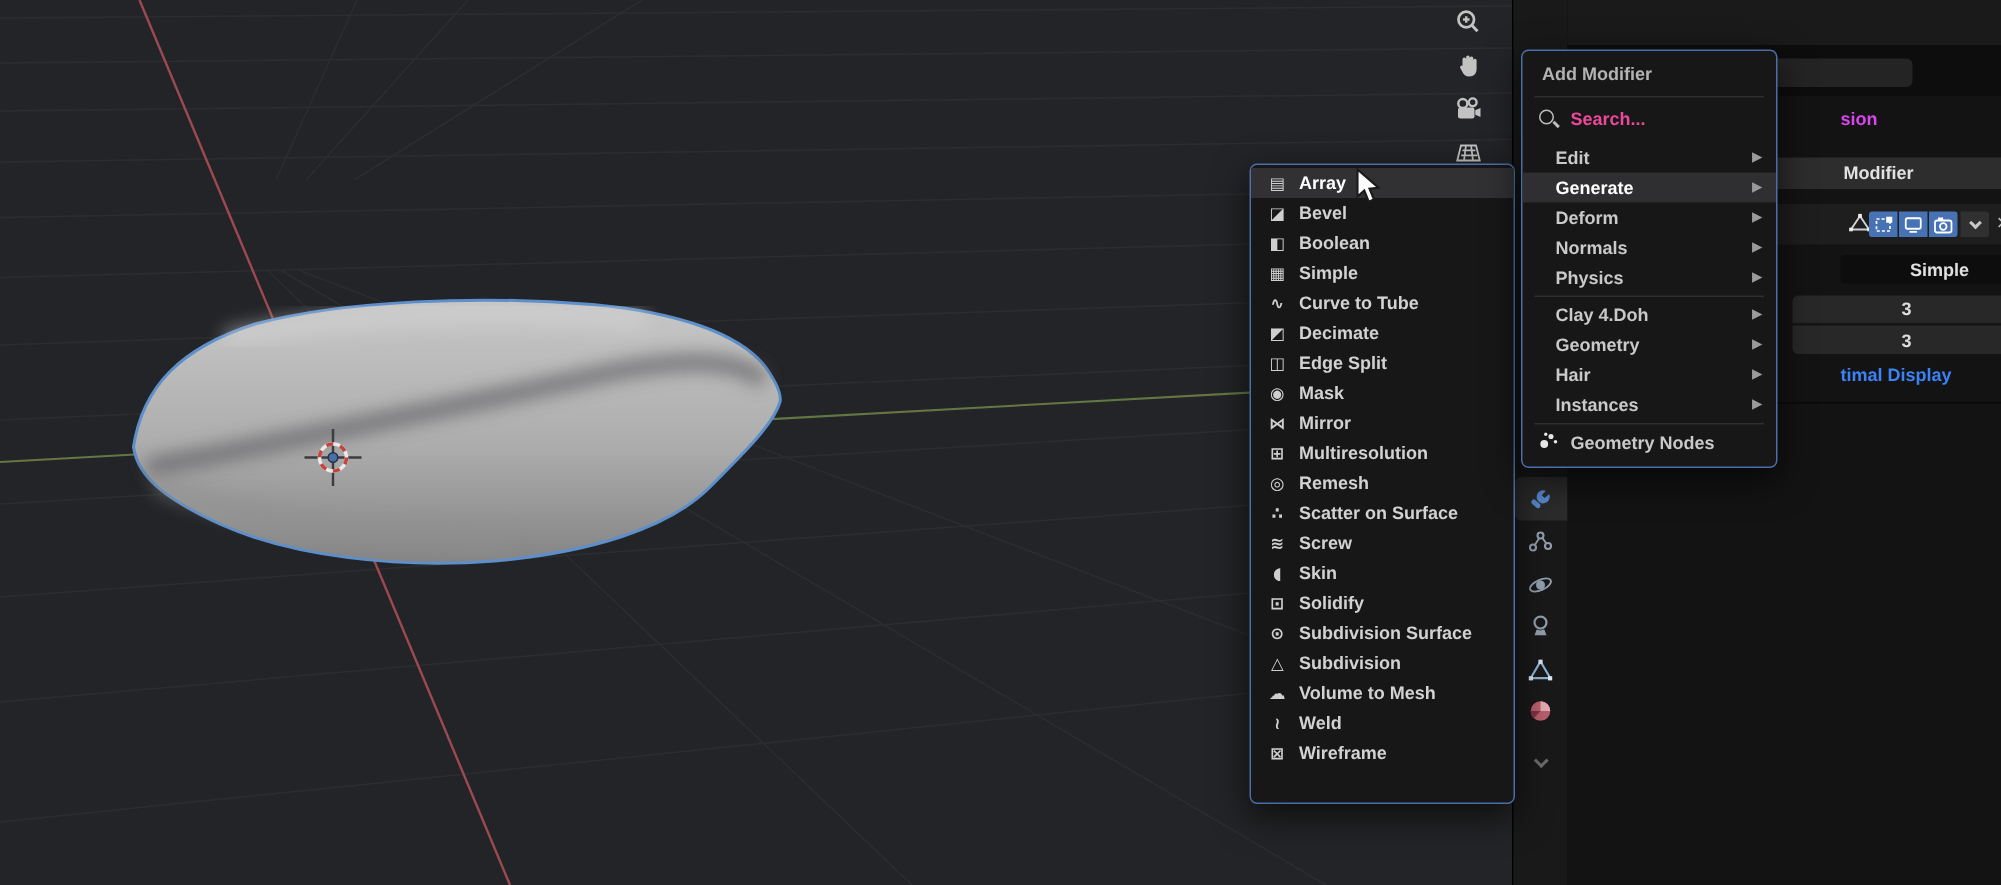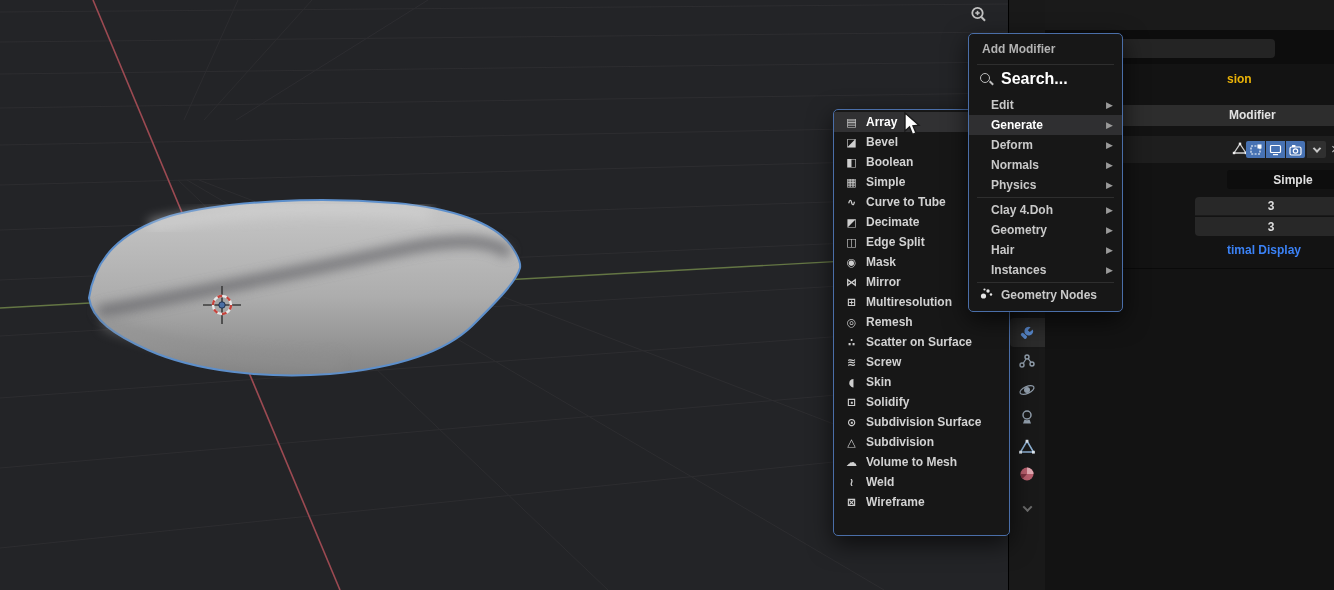--- a/index.html
+++ b/index.html
@@ -22,47 +22,47 @@
     background:#2c2c2c; border-radius:4px 0 0 4px; }
   .tabicon { position:absolute; left:4px; width:28px; height:24px; display:flex;
     align-items:center; justify-content:center; }
   #propbody { position:absolute; left:36px; top:0; width:290px; height:590px; background:#131313; }
   .topband { position:absolute; left:0; top:0; width:290px; height:30px; background:#1a1a1a; }
   .searchband { position:absolute; left:0; top:30px; width:290px; height:34px; background:#0d0d0d; }
   .propsearch { position:absolute; left:44px; top:9px; width:186px; height:19px;
     background:#242424; border-radius:4px; }
   .chev { width:7px; height:7px; border-right:2px solid #d0d0d0; border-bottom:2px solid #d0d0d0;
     transform:rotate(45deg) translate(-1px,-1px); }
-  .crumb { position:absolute; left:182px; top:72px; color:#eab308; font-size:12px; font-weight:600; }
+  .crumb { position:absolute; left:182px; top:72px; color:#d946ef; font-size:12px; font-weight:600; }
   .addmodbtn { position:absolute; left:44px; top:105px; width:280px; height:21px;
     background:#2d2d2d; border-radius:3px; color:#e2e2e2; font-size:12px; font-weight:600; }
   .addmodbtn span { position:absolute; left:140px; top:3px; }
   .modhdr { position:absolute; left:2px; top:136px; width:288px; height:27px; background:#1e1e1e; }
   .bluebtn { width:19px; height:17px; background:#4772b3; display:flex; align-items:center;
     justify-content:center; }
   .greybtn { width:19px; height:17px; background:#303030; border-radius:0 2px 2px 0;
     display:flex; align-items:center; justify-content:center; }
   .simplebtn { position:absolute; left:182px; top:170px; width:132px; height:19px;
     background:#0d0d0d; border-radius:3px; color:#e0e0e0; font-size:12px; font-weight:600;
     display:flex; align-items:center; justify-content:center; }
   .numfield { position:absolute; left:150px; width:152px; height:19px; background:#282828;
     color:#dcdcdc; font-size:12px; font-weight:600; display:flex; align-items:center;
     justify-content:center; }
   .optlabel { position:absolute; left:182px; top:243px; color:#3b82f6; font-size:12px; font-weight:600; }
   .paneldiv { position:absolute; left:0; top:268px; width:290px; height:1px; background:#0a0a0a; }
 
   
   .menu { position:absolute; background:#171717; border:1px solid #4a6ea8; border-radius:5px;
     box-shadow:0 8px 24px rgba(0,0,0,.65); z-index:30; }
-  #mainmenu { left:968px; top:33px; width:155px; height:279px; }
+  #mainmenu { left:1014px; top:33px; width:171px; height:279px; }
   #submenu  { left:833px;  top:109px; width:177px; height:427px; }
   .mtitle { color:#b3b3b3; font-size:12px; font-weight:600; padding:8px 0 6px 13px; }
   .msep { height:1px; background:#2e2e2e; margin:2px 8px; }
-  .srow { display:flex; align-items:center; height:24px; padding-left:10px; color:#ffffff;
-    font-size:16px; font-weight:600; }
+  .srow { display:flex; align-items:center; height:24px; padding-left:10px; color:#ec4899;
+    font-size:12px; font-weight:600; }
   .mag { position:relative; width:14px; height:14px; margin-right:8px; }
   .mag::before { content:""; position:absolute; left:1px; top:1px; width:8px; height:8px;
     border:1.6px solid #bdbdbd; border-radius:50%; }
   .mag::after { content:""; position:absolute; left:10px; top:10px; width:5px; height:1.8px;
     background:#bdbdbd; transform:rotate(45deg); }
   .mrow { position:relative; display:flex; align-items:center; height:20px; padding:0 8px 0 22px;
     color:#c9c9c9; font-size:12px; font-weight:700; }
   .mrow.hl { background:#2f2f31; color:#fff; }
   .arrow { position:absolute; right:9px; color:#9a9a9a; font-size:9px;
     font-family:"DejaVu Sans", sans-serif; }

